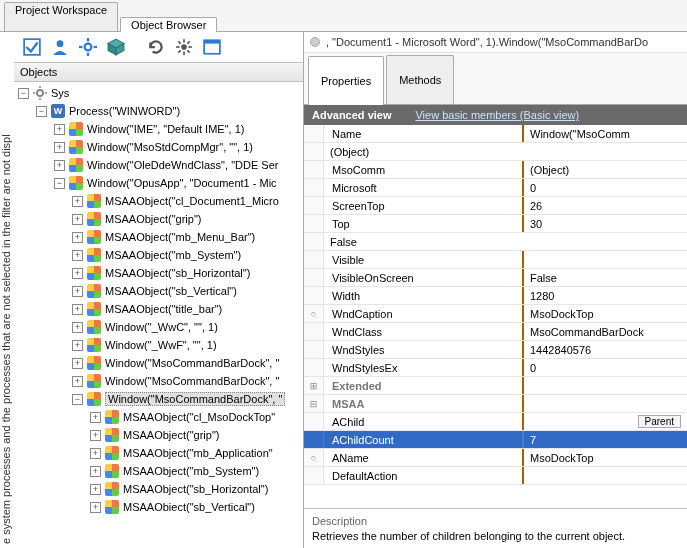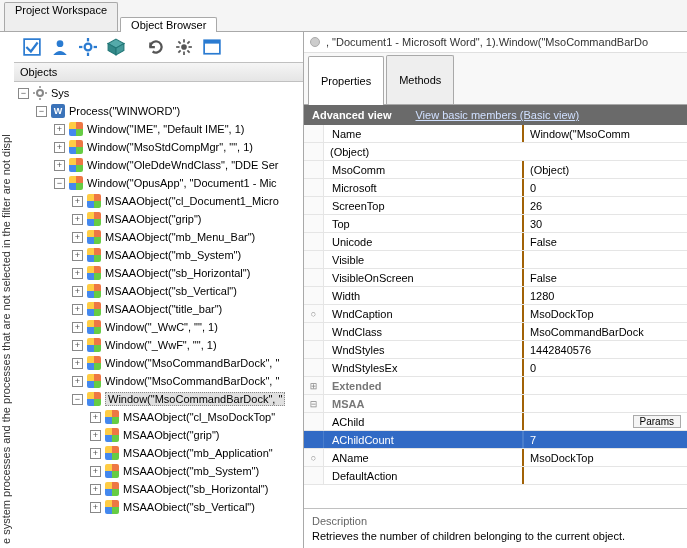--- a/index.html
+++ b/index.html
@@ -392,21 +392,20 @@
           </div>
           <div class="prop-row">
             <div class="gutter"></div>
             <div class="k">Top</div>
             <div class="v">
               <span>30</span>
             </div>
           </div>
           <div class="prop-row">
             <div class="gutter"></div>
-            <div class="k">Unicode</div>
             <div class="v">
               <span>False</span>
             </div>
           </div>
           <div class="prop-row">
             <div class="gutter"></div>
             <div class="k">Visible</div>
           </div>
           <div class="prop-row">
             <div class="gutter"></div>
@@ -458,21 +457,21 @@
           <div class="prop-row section">
             <div class="gutter">⊟</div>
             <div class="k" style="color:#777">MSAA</div>
             <div class="v"></div>
           </div>
           <div class="prop-row">
             <div class="gutter"></div>
             <div class="k">AChild</div>
             <div class="v">
               <span></span>
-              <span class="params-btn">Params</span>
+              <span class="params-btn">Parent</span>
             </div>
           </div>
           <div class="prop-row selected">
             <div class="gutter"></div>
             <div class="k">AChildCount</div>
             <div class="v">
               <span>7</span>
             </div>
           </div>
           <div class="prop-row">

